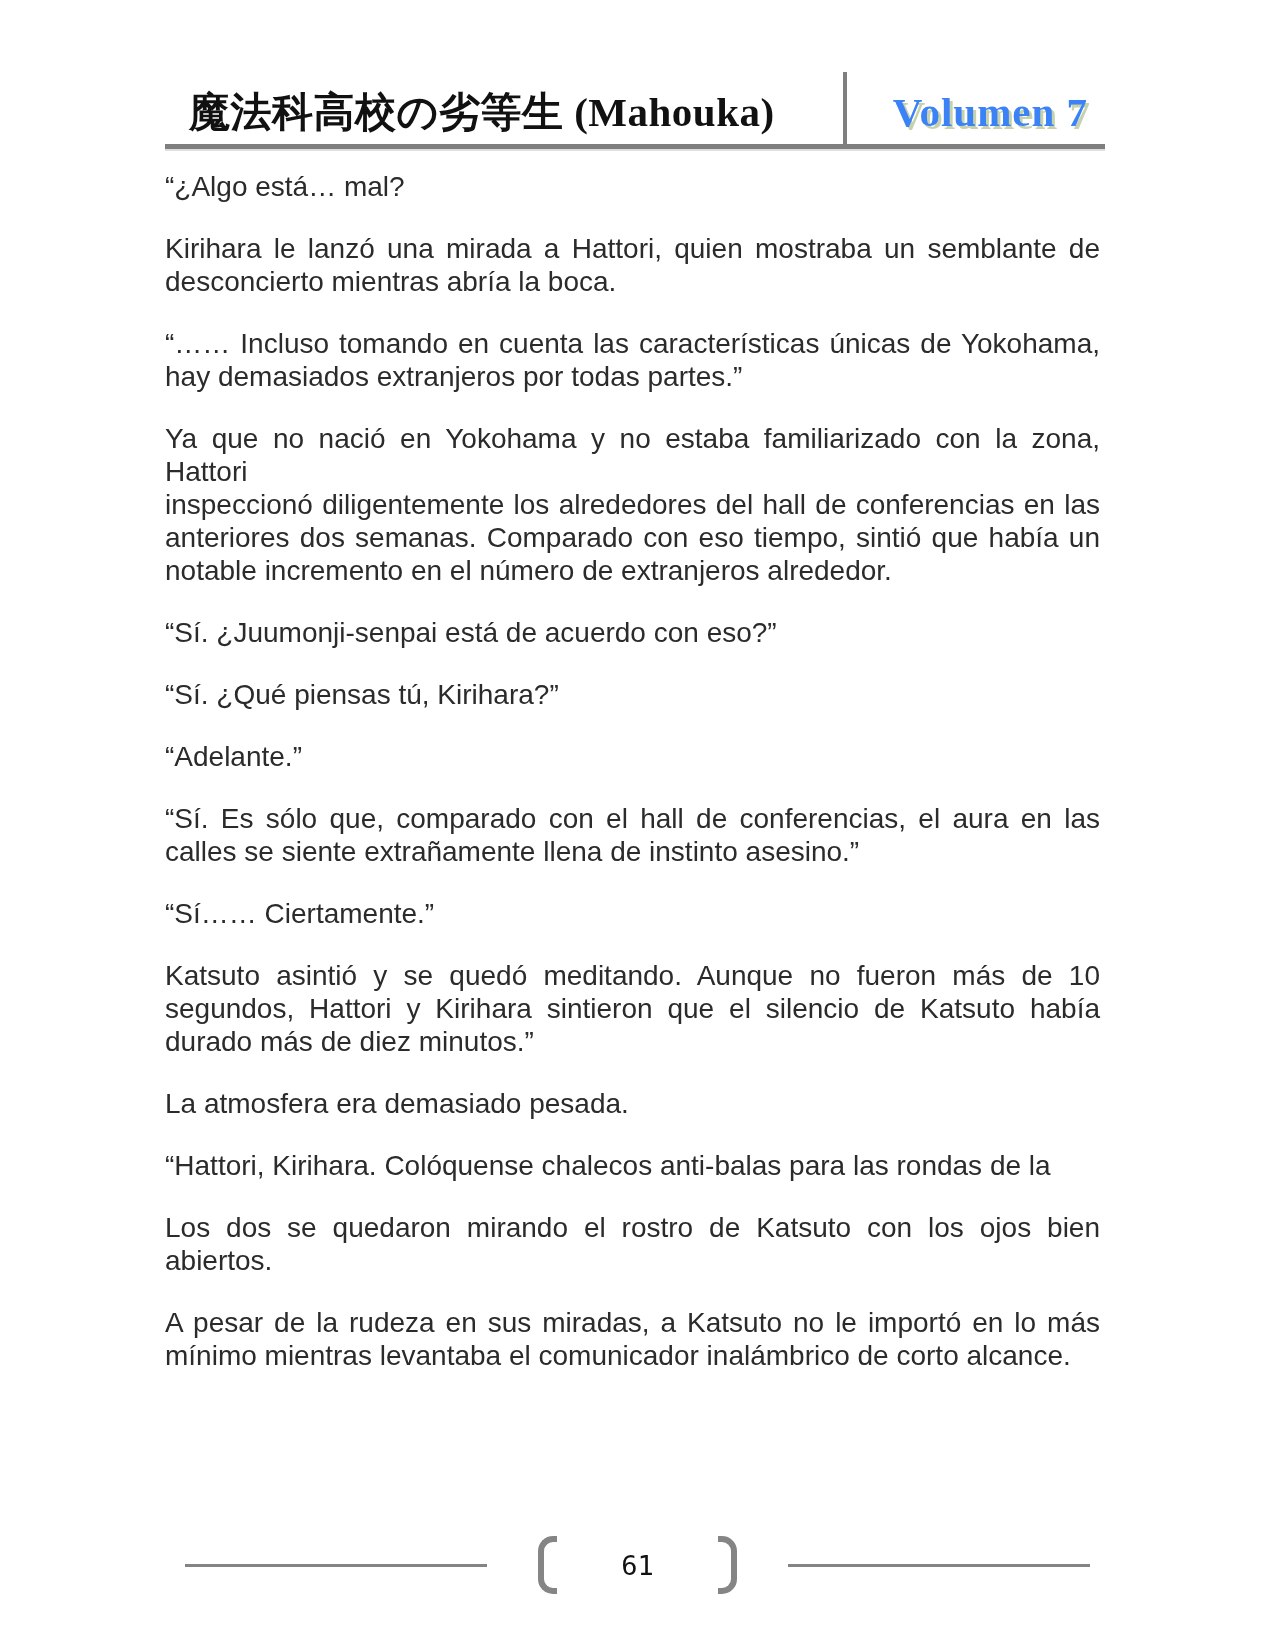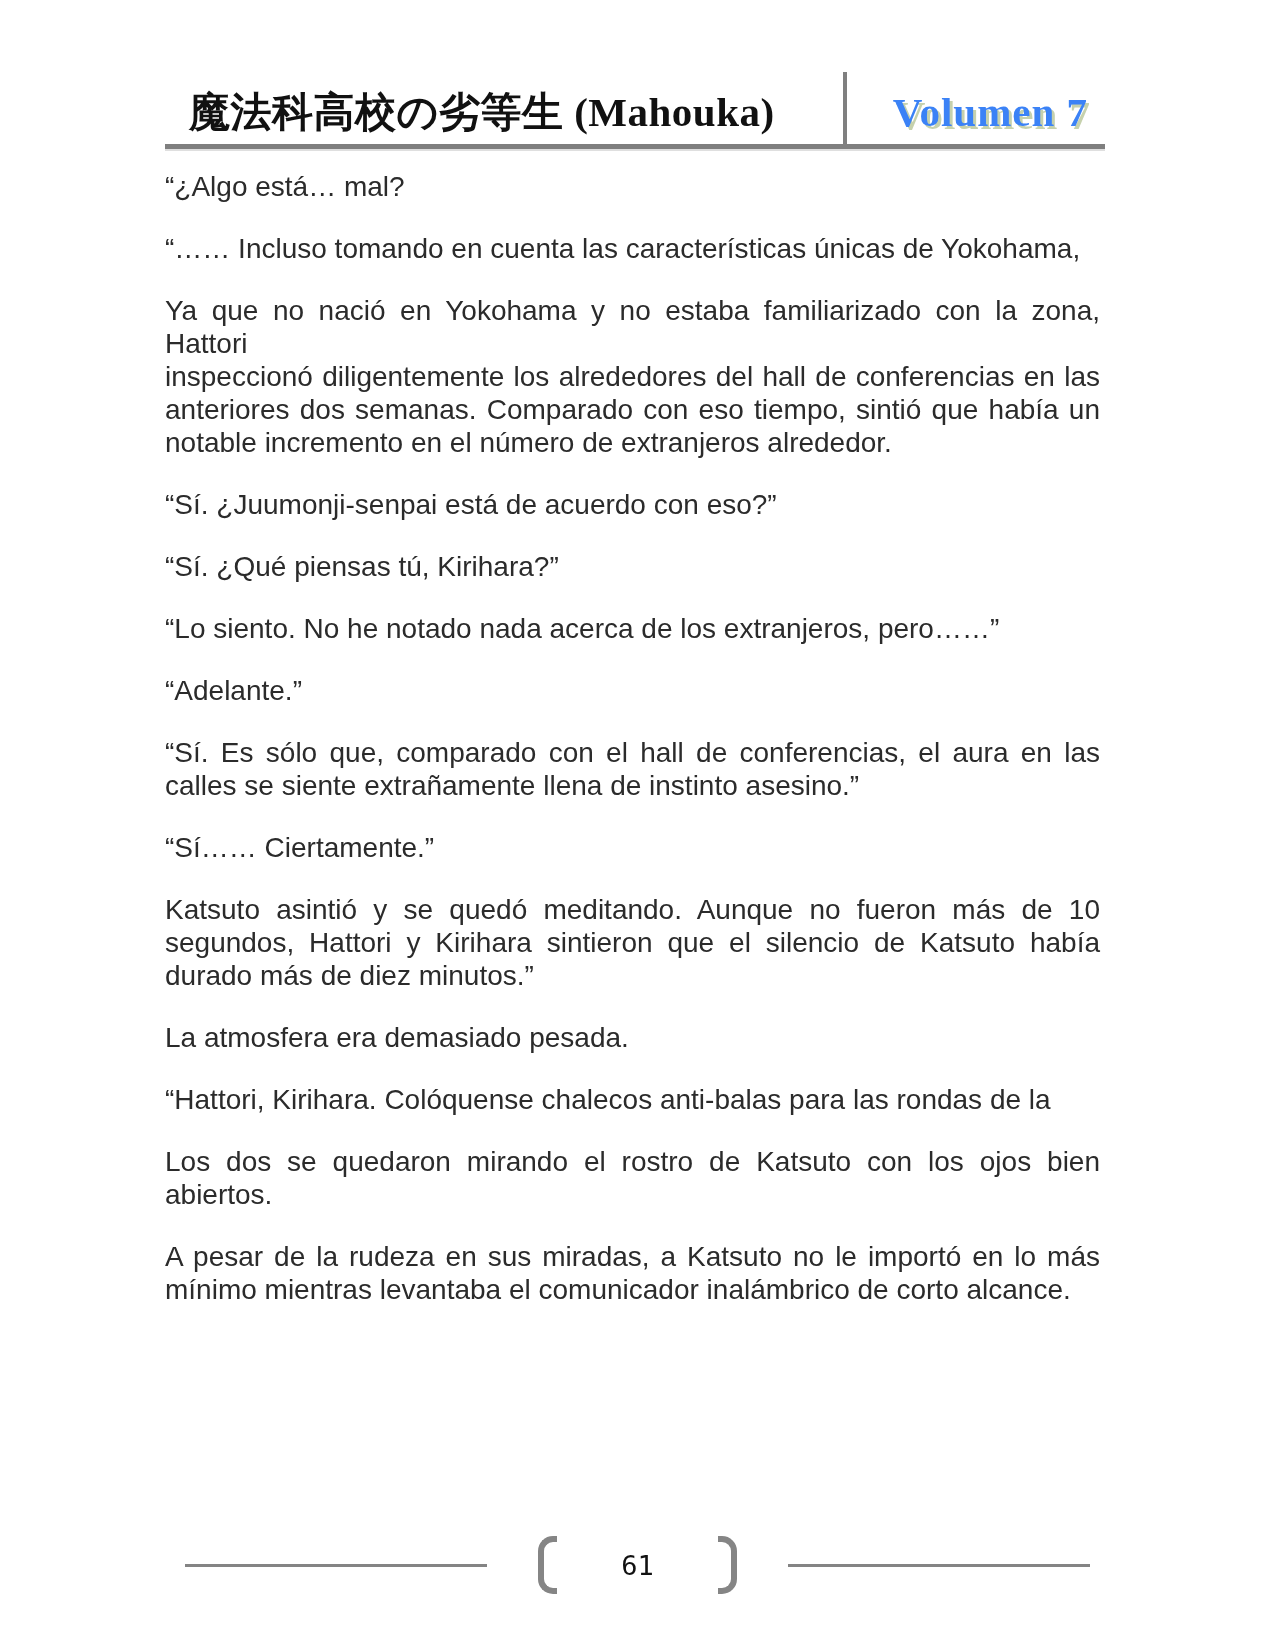--- a/index.html
+++ b/index.html
@@ -129,45 +129,45 @@
   </div>
   <div class="header-rule"></div>
 
   <div class="content">
 
     <div class="para">
       <div class="line">“¿Algo está… mal?</div>
     </div>
 
     <div class="para">
+      <div class="line">Kirihara le lanzó una mirada a Hattori, quien mostraba un semblante de</div>
+      <div class="line">desconcierto mientras abría la boca.</div>
     </div>
 
     <div class="para">
       <div class="line">“…… Incluso tomando en cuenta las características únicas de Yokohama,</div>
+      <div class="line">hay demasiados extranjeros por todas partes.”</div>
     </div>
 
     <div class="para">
       <div class="line">Ya que no nació en Yokohama y no estaba familiarizado con la zona, Hattori</div>
       <div class="line">inspeccionó diligentemente los alrededores del hall de conferencias en las</div>
       <div class="line">anteriores dos semanas. Comparado con eso tiempo, sintió que había un</div>
       <div class="line">notable incremento en el número de extranjeros alrededor.</div>
     </div>
 
 
     <div class="para">
       <div class="line">“Sí. ¿Juumonji-senpai está de acuerdo con eso?”</div>
     </div>
 
     <div class="para">
       <div class="line">“Sí. ¿Qué piensas tú, Kirihara?”</div>
     </div>
 
-    <div class="para">
-      <div class="line">“Lo siento. No he notado nada acerca de los extranjeros, pero……”</div>
-    </div>
 
     <div class="para">
       <div class="line">“Adelante.”</div>
     </div>
 
     <div class="para">
       <div class="line">“Sí. Es sólo que, comparado con el hall de conferencias, el aura en las</div>
       <div class="line">calles se siente extrañamente llena de instinto asesino.”</div>
     </div>
 

